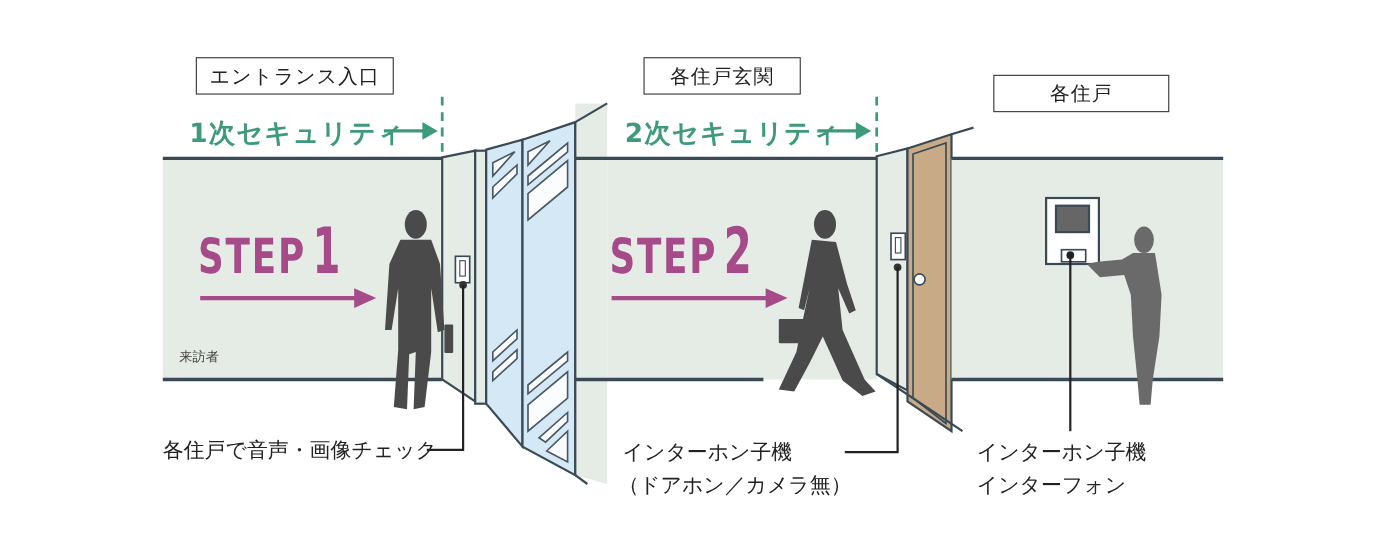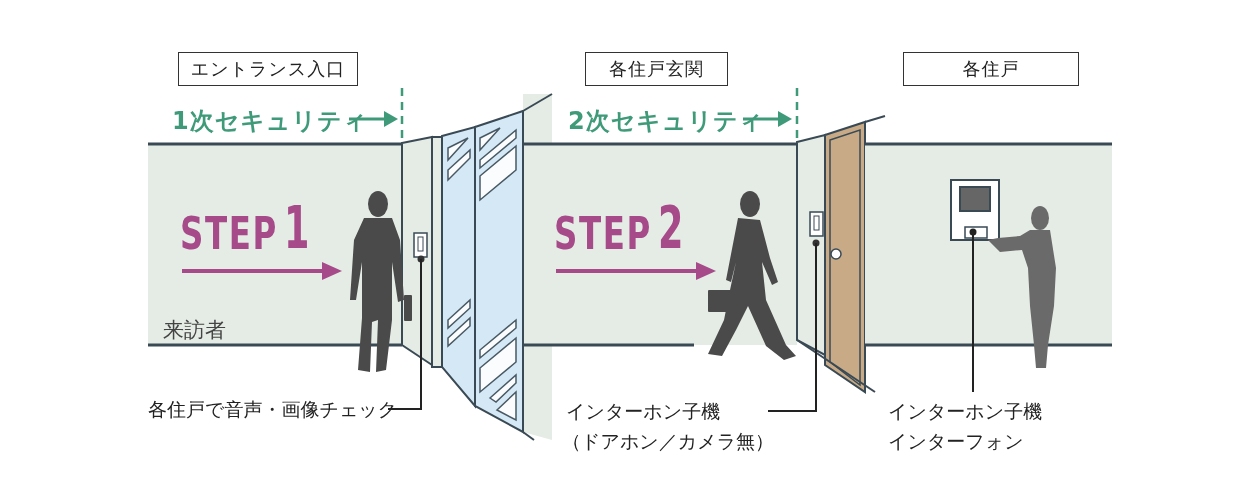--- a/index.html
+++ b/index.html
@@ -8,21 +8,21 @@
     .stage { position: absolute; left: 0; top: 0; width: 1260px; height: 504px; }
     svg.art { position: absolute; left: 0; top: 0; }
     .zone-label { position: absolute; height: 34px; border: 1.5px solid #333; background: #fff;
                   box-sizing: border-box; display: flex; align-items: center; justify-content: center;
                   font-size: 18px; color: #222; letter-spacing: 1px; }
     .security { position: absolute; font-size: 24px; font-weight: bold; color: #3f9a7a; letter-spacing: 1px; }
     .step { position: absolute; color: #a64a8a; font-family: "DejaVu Sans Condensed", "DejaVu Sans", sans-serif;
             font-weight: bold; }
     .step .word { font-size: 44px; letter-spacing: 2px; transform: scaleX(0.82); display: inline-block; transform-origin: left bottom; }
     .step .num { font-size: 58px; position: absolute; transform: scaleX(0.7); transform-origin: left bottom; }
-    .visitor { position: absolute; font-size: 21px; color: #444; }
+    .visitor { position: absolute; font-size: 12px; color: #444; }
     .caption { position: absolute; font-size: 19px; color: #222; line-height: 30px; white-space: nowrap; }
   </style>
 </head>
 <body>
 
 <div class="stage">
 
   <svg class="art" width="1260" height="504" viewBox="0 0 1260 504">
 
     <g>
@@ -141,21 +141,21 @@
       <path d="M1030,230 L1050,230 L1056,268 L1054,306 L1048,345 L1046,368 L1036,368 L1034,345 L1030,306 L1028,268 L1022,250 L1000,252 L988,240 L998,238 L1020,236 Z"></path>
     </g>
   </svg>
 
   <div class="zone-label" style="left:178px; top:52px; width:180px;">
     <span>エントランス入口</span>
   </div>
   <div class="zone-label" style="left:585px; top:52px; width:143px;">
     <span>各住戸玄関</span>
   </div>
-  <div class="zone-label" style="left:903px; top:52px; width:176px;">
+  <div class="zone-label" style="left:903px; top:68px; width:160px;">
     <span>各住戸</span>
   </div>
 
   <div class="security" style="left:172px; top:105px;">1次セキュリティ</div>
   <div class="security" style="left:568px; top:105px;">2次セキュリティ</div>
 
   <div class="step" style="left:180px; top:208px;">
     <span class="word">STEP</span>
     <span class="num" style="left:104px; top:-14px;">1</span>
   </div>

